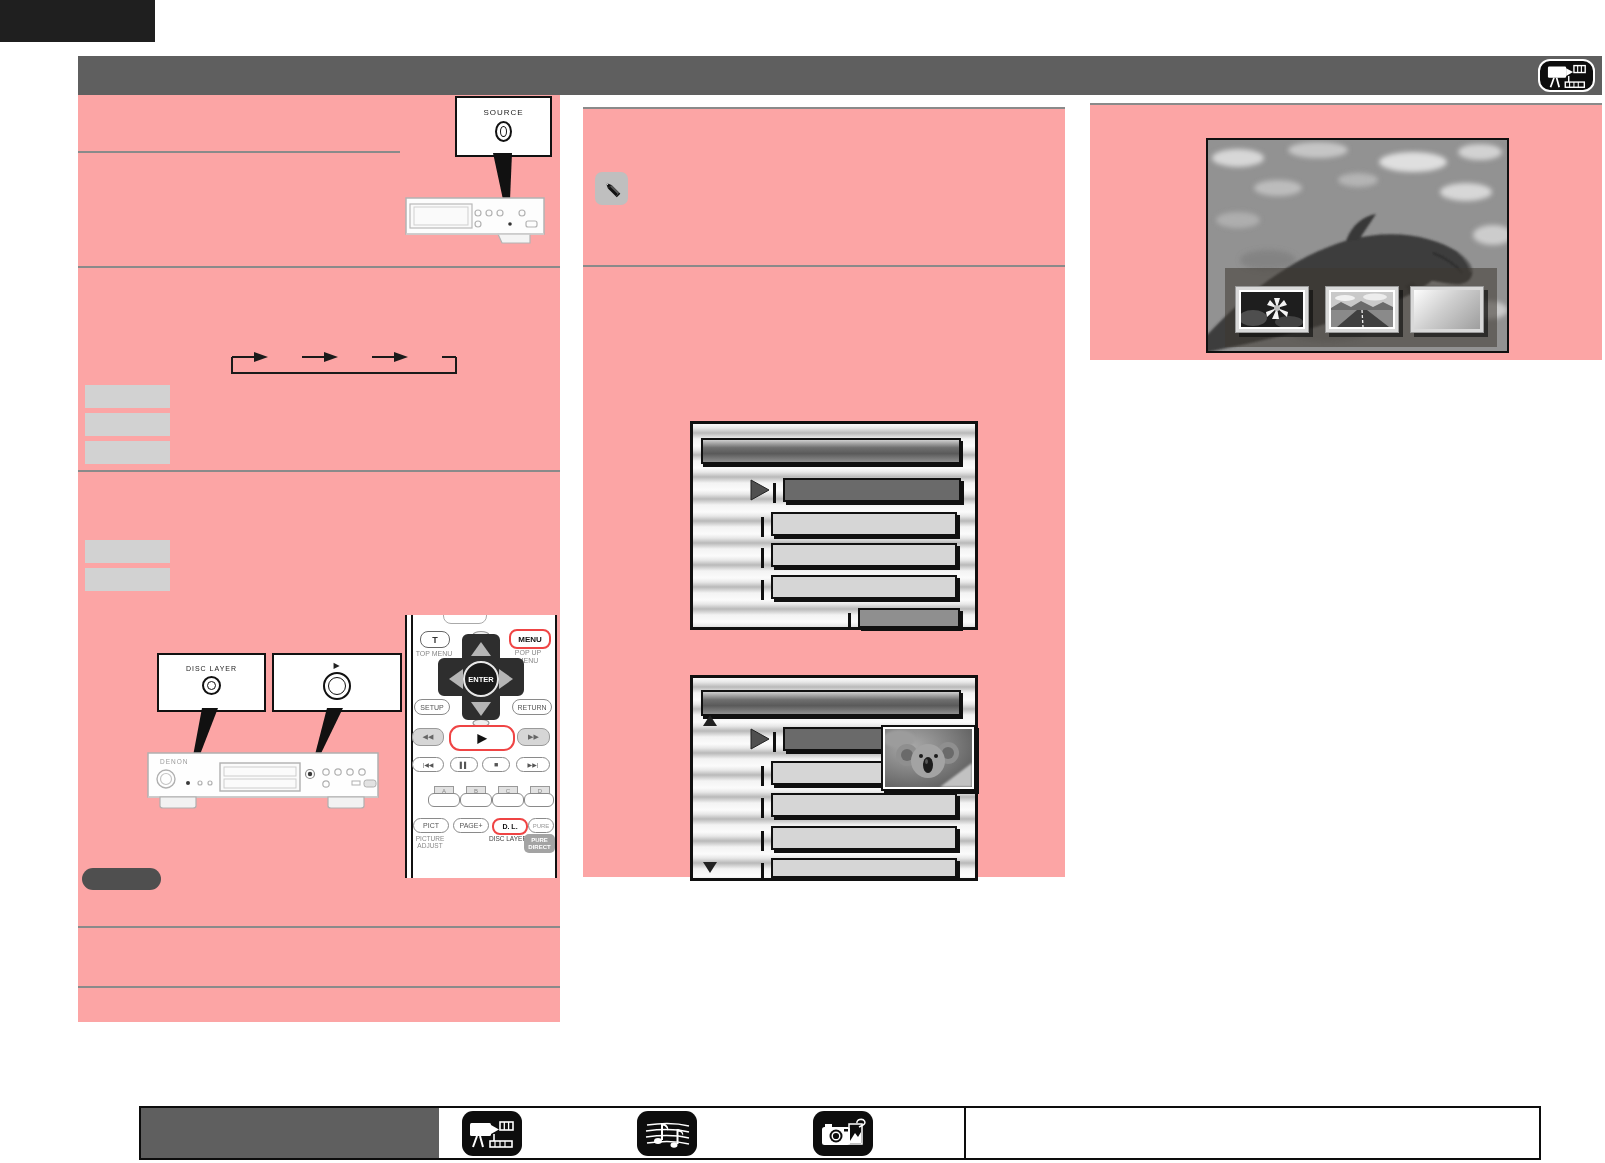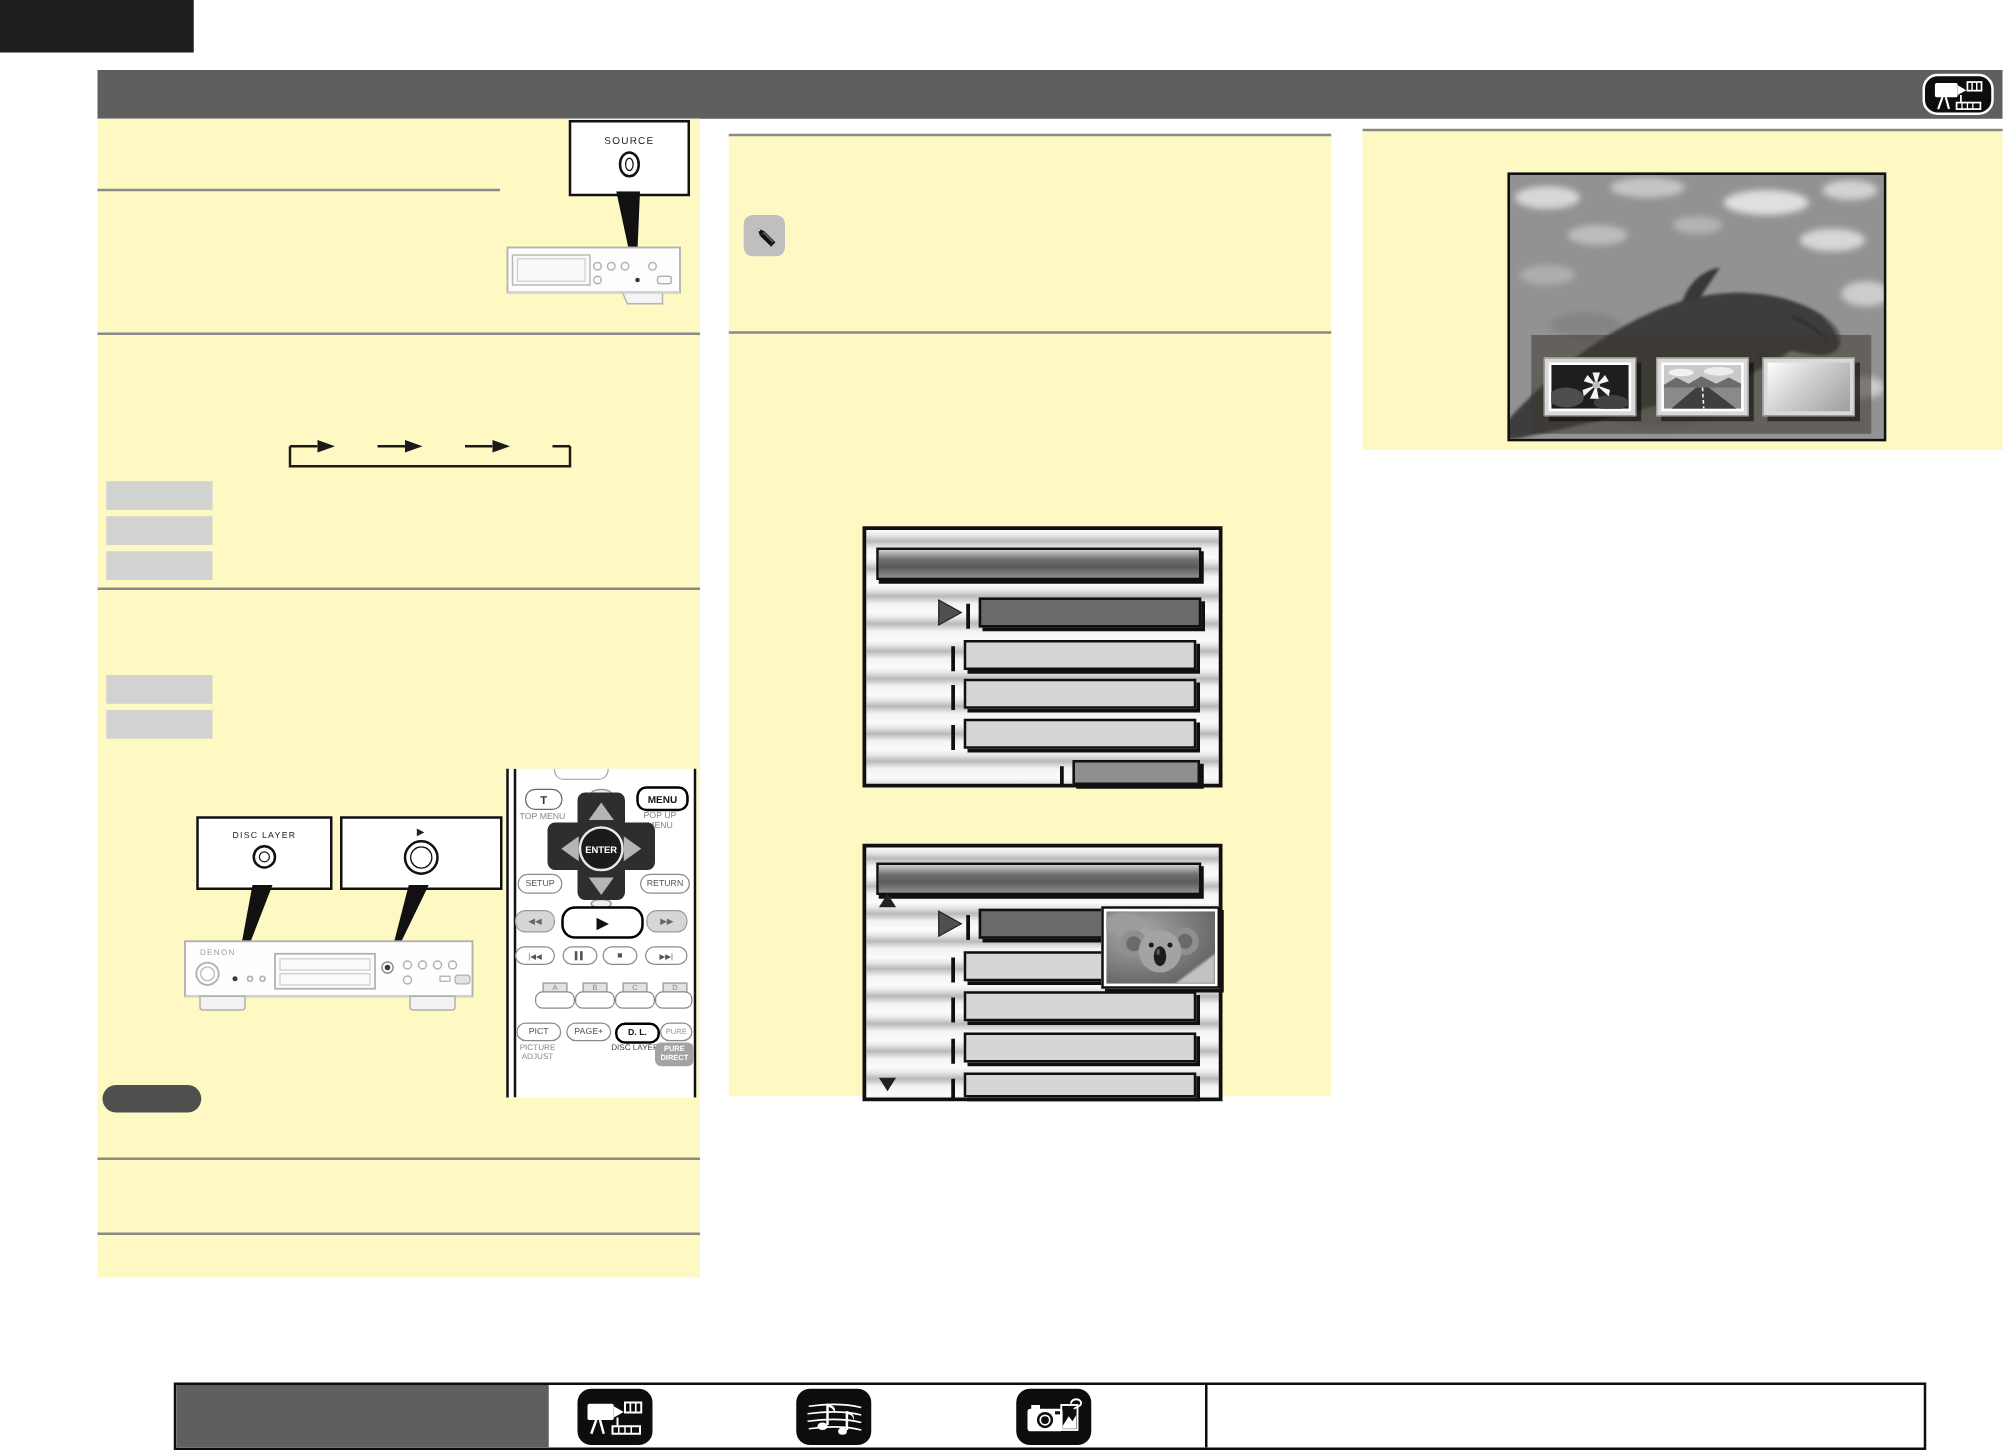--- a/index.html
+++ b/index.html
@@ -1,20 +1,20 @@
 <!DOCTYPE html>
 <html><head>
 <meta charset="utf-8">
 <style>
   html,body{margin:0;padding:0;background:#fff;}
   .page{position:relative;width:1605px;height:1163px;background:#fff;overflow:hidden;
         font-family:"Liberation Sans", sans-serif;color:#222;}
   .abs{position:absolute;}
   
-  .panel{background:#fef9c3;}
+  .panel{background:#fca5a5;}
   .divider{background:#8a8a8a;height:2px;}
   .label-box{background:#d2d2d2;}
   
   .callout{background:#fff;border:2px solid #111;text-align:center;}
   .callout .cap{font-size:8px;letter-spacing:1px;color:#222;margin-top:10px;}
   .ring{border:2px solid #111;border-radius:50%;margin:4px auto 0;position:relative;}
   .ring::after{content:"";position:absolute;inset:3px;border:1.5px solid #111;border-radius:50%;}
   
   .badge{background:#0d0d0d;border-radius:11px;display:flex;align-items:center;justify-content:center;}
   
@@ -27,21 +27,21 @@
   .menu-bar::before{content:"";position:absolute;left:-12px;top:3px;width:3px;height:100%;background:#101010;}
   .bar-sel{background:#6a6a6a;}
   .bar-item{background:#d6d6d6;}
   .bar-val{background:#8f8f8f;}
   
   .remote{background:#fff;border-left:2px solid #111;border-right:2px solid #111;overflow:hidden;}
   .remote::before{content:"";position:absolute;left:4px;top:0;bottom:0;width:1.5px;background:#111;}
   .pill{position:absolute;display:flex;align-items:center;justify-content:center;
         border-radius:8px;font-size:7px;color:#555;background:#fff;}
   .pill.outline{border:1.5px solid #8a8a8a;}
-  .pill.bold{border:2px solid #000000;color:#111;font-weight:bold;}
+  .pill.bold{border:2px solid #ef4444;color:#111;font-weight:bold;}
   .pill.fill{background:#d6d6d6;border:1px solid #9a9a9a;color:#666;}
   .rc-cap{position:absolute;font-size:7px;line-height:1.15;color:#888;text-align:center;}
   .abcd-tab{position:absolute;width:18px;height:9px;border:1px solid #999;background:#e2e2e2;
         font-size:6px;color:#888;text-align:center;line-height:9px;}
   .thumb{position:absolute;width:74px;height:47px;background:#d9d9d9;border:1px solid #9a9a9a;
          box-shadow:4px 4px 0 rgba(10,10,10,.6);padding:3px;}
   .thumb .inner{width:100%;height:100%;background:#fff;padding:2px;box-sizing:border-box;}
   .footer{border:2px solid #0d0d0d;background:#fff;}
   svg text{font-family:"Liberation Sans", sans-serif;}
 </style>

